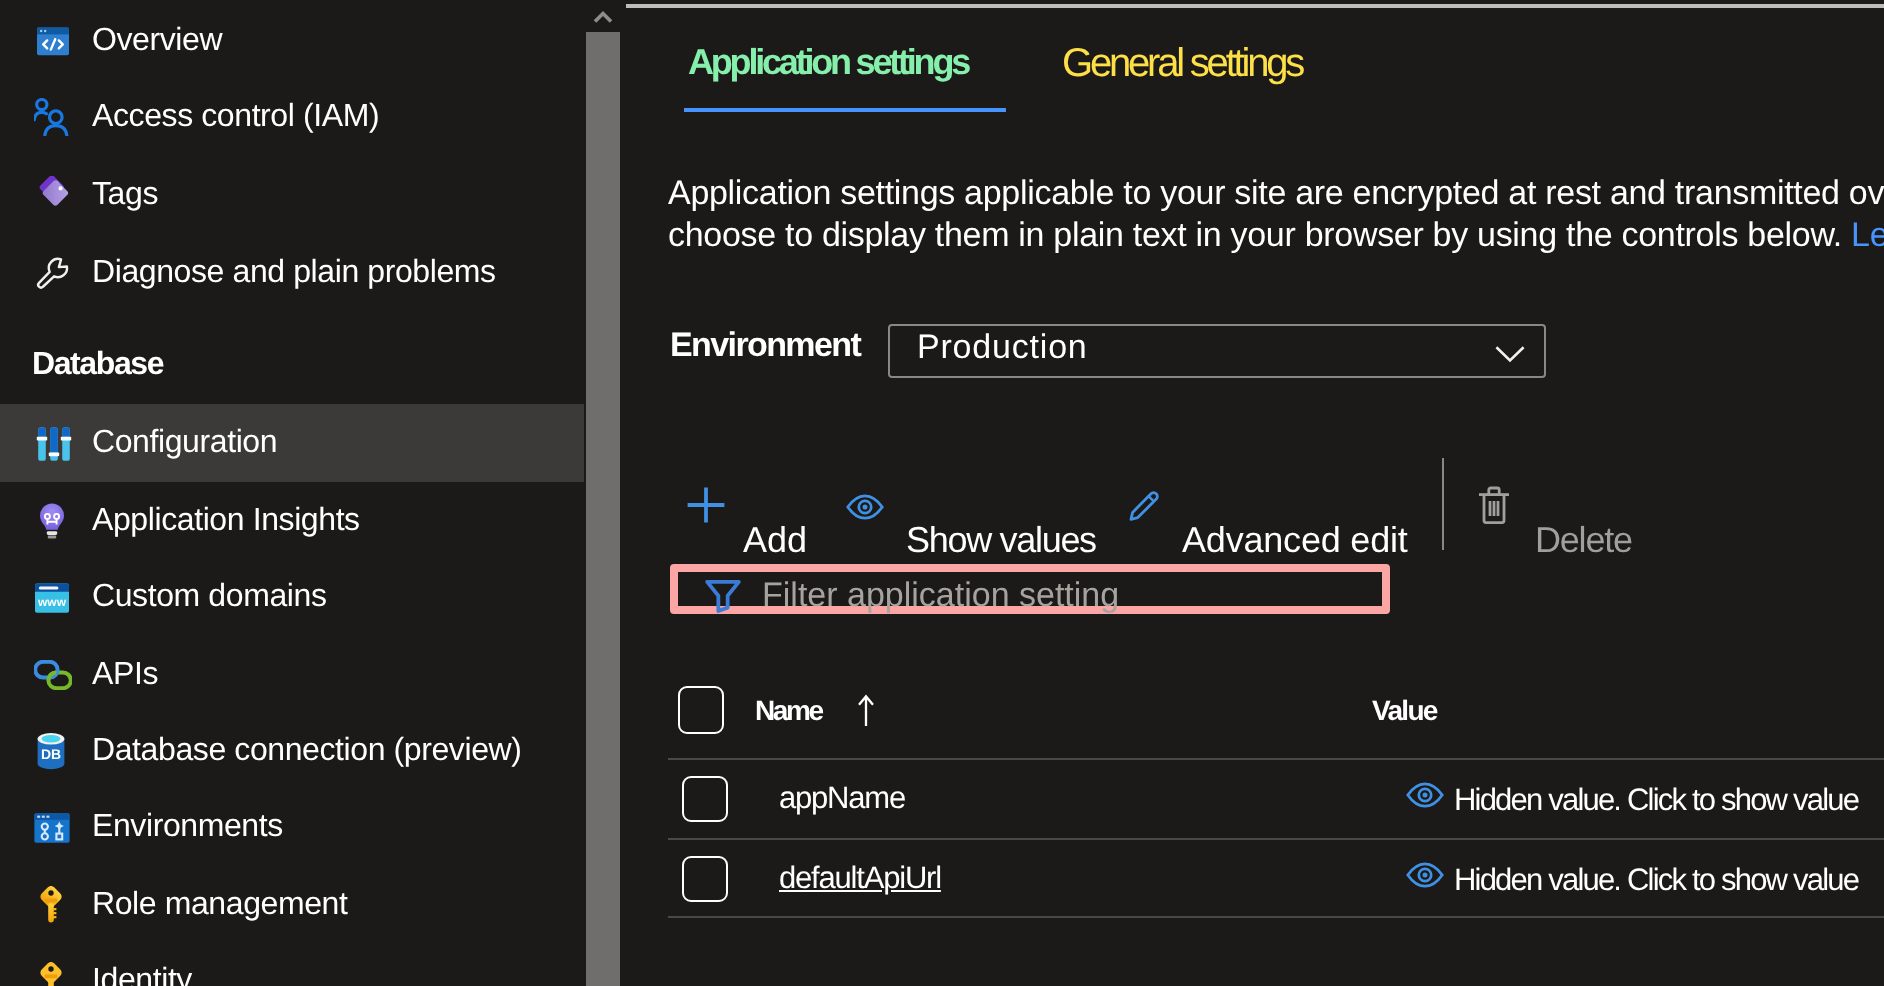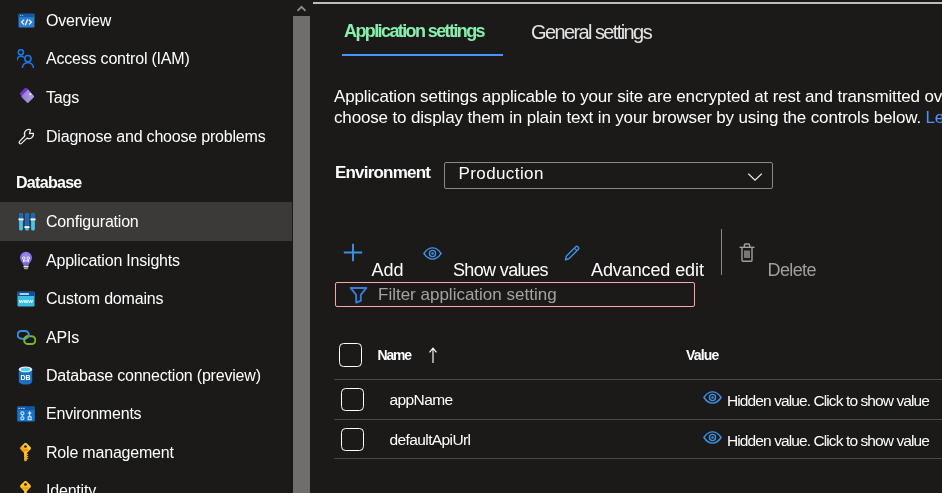--- a/index.html
+++ b/index.html
@@ -15,35 +15,35 @@
   #settingsHdr { position:absolute; left:16px; top:174px; font-size:16px; letter-spacing:-0.7px; font-weight:bold; color:#ffffff; }
   
   #sbar { position:absolute; left:292px; top:0; width:18px; height:493px; background:#1b1a19; }
   #sbar .thumb { position:absolute; left:0.5px; top:16px; width:17px; height:477px; background:#6f6e6d; }
   #sbar .up { position:absolute; }
   #divider { position:absolute; left:310px; top:0; width:3px; height:493px; background:#1b1a19; }
   
   #content { position:absolute; left:313px; top:0; width:629px; height:493px; background:#1b1a19; overflow:hidden; }
   #topline { position:absolute; left:0; top:1.5px; width:629px; height:2px; background:#bdbdbd; }
   .tab1 { position:absolute; left:31px; top:21px; font-size:18px; letter-spacing:-1.6px; font-weight:bold; color:#86efac; white-space:nowrap; }
-  .tab2 { position:absolute; left:218px; top:21px; font-size:20px; letter-spacing:-1.6px; color:#e5e5e5; white-space:nowrap; }
+  .tab2 { position:absolute; left:218px; top:21px; font-size:20px; letter-spacing:-1.6px; color:#fde047; white-space:nowrap; }
   #tabline { position:absolute; left:29px; top:53.5px; width:161px; height:2.5px; background:#4894fe; }
   #desc { position:absolute; left:21px; top:86px; width:700px; font-size:17px; letter-spacing:-0.15px; line-height:21.3px; color:#ffffff; white-space:nowrap; }
   #desc .lnk { color:#4894fe; }
   #envlbl { position:absolute; left:22px; top:163px; font-size:17px; letter-spacing:-0.8px; font-weight:bold; color:#ffffff; }
   #dd { position:absolute; left:131px; top:161.5px; width:329px; height:27px; border:1px solid #8a8886; border-radius:2px; }
   #dd .t { position:absolute; left:13.5px; top:-1.5px; line-height:25px; font-size:17px; letter-spacing:0.4px; color:#ffffff; }
   #dd svg { position:absolute; right:9px; top:9.5px; }
   
   .tbtx { position:absolute; top:260px; font-size:18px; color:#ffffff; white-space:nowrap; }
   .tbico { position:absolute; }
   #tsep { position:absolute; left:407.5px; top:229px; width:1.2px; height:46px; background:#8a8886; }
   .gray { color:#a19f9d; }
   
-  #filter { position:absolute; left:21.5px; top:281.5px; width:360px; height:25.5px; border:1px solid #fca5a5; border-radius:2px; }
+  #filter { position:absolute; left:21.5px; top:281.5px; width:360px; height:25.5px; border:4px solid #fca5a5; border-radius:2px; }
   #filter svg { position:absolute; left:13px; top:3px; }
   #filter .ph { position:absolute; left:42.5px; top:0.5px; line-height:24px; font-size:17px; color:#a6a39f; }
   
   .cb { position:absolute; width:23px; height:24px; border:1.8px solid #ffffff; border-radius:4.5px; background:transparent; }
   .hline { position:absolute; left:21px; width:608px; height:1.2px; background:#4a4846; }
   .btx { font-weight:bold; font-size:14px; color:#ffffff; position:absolute; white-space:nowrap; }
   .ctx { font-size:15.5px; letter-spacing:-0.6px; color:#ffffff; position:absolute; white-space:nowrap; }
   .htx { font-size:15.5px; letter-spacing:-0.9px; color:#ffffff; position:absolute; white-space:nowrap; }
 </style>
 </head>
@@ -88,21 +88,21 @@
           <circle cx="10.2" cy="3.3" r="0.95" fill="#f2eefa"></circle>
           <rect x="4.8" y="3.6" width="9.8" height="9.8" rx="1.5" transform="rotate(45 9.7 8.5)" fill="url(#tg)"></rect>
           <circle cx="12.3" cy="6.2" r="1.05" fill="#f8f6fd"></circle>
         </svg>
       <div class="tx">Tags</div>
     </div>
     <div class="mi" style="top:117px;">
       <svg class="ic" style="width:18px;height:18px;left:16.5px;margin-top:-9px;" viewBox="0 0 17 17">
           <path d="M12.77 1.66 A4.3 4.3 0 0 0 7.40 7.52 L2.38 12.68 A1.3 1.3 0 0 0 4.22 14.52 L9.48 9.60 A4.3 4.3 0 0 0 15.53 4.95 L11.75 5.25 Z" fill="none" stroke="#f2f0ee" stroke-width="1.15" stroke-linejoin="round"></path>
         </svg>
-      <div class="tx">Diagnose and choose problems</div>
+      <div class="tx">Diagnose and plain problems</div>
     </div>
 
     <div id="settingsHdr">Database</div>
 
     <div class="mi sel" style="top:202px;">
       <svg class="ic" style="width:18px;height:18px;margin-top:-9px;" viewBox="0 0 18 18">
           <rect x="1.1" y="0.6" width="3.8" height="16.8" rx="1.3" fill="#49c3ea"></rect>
           <rect x="7.1" y="0.6" width="3.8" height="16.8" rx="1.3" fill="#45bfe8"></rect>
           <rect x="13.1" y="0.6" width="3.8" height="16.8" rx="1.3" fill="#49c3ea"></rect>
           <path d="M1.1 1.9 a1.3 1.3 0 0 1 1.3-1.3 h1.2 a1.3 1.3 0 0 1 1.3 1.3 V5.4 H1.1 Z" fill="#1268c4"></path>
@@ -281,21 +281,21 @@
     <div class="ctx" style="left:76.5px; top:391px;">appName</div>
     <svg class="abs" style="left:390px; top:391px;" width="19" height="13" viewBox="0 0 19 13">
         <path d="M0.9 6.5 C4.2 1.7 6.9 0.9 9.5 0.9 C12.1 0.9 14.8 1.7 18.1 6.5 C14.8 11.3 12.1 12.1 9.5 12.1 C6.9 12.1 4.2 11.3 0.9 6.5 Z" fill="none" stroke="#4090e4" stroke-width="1.4"></path>
         <circle cx="9.5" cy="6.5" r="3.1" fill="none" stroke="#4090e4" stroke-width="1.35"></circle>
         <circle cx="9.5" cy="6.5" r="1.25" fill="#4090e4"></circle>
       </svg>
     <div class="htx" style="left:414px; top:391.5px;">Hidden value. Click to show value</div>
     <div class="hline" style="top:419px;"></div>
 
     <div class="cb" style="left:28px; top:428px; width:23px; height:22.5px;"></div>
-    <div class="ctx" style="left:76.5px; top:431px;">defaultApiUrl</div>
+    <div class="ctx" style="left:76.5px; top:431px;text-decoration:underline;">defaultApiUrl</div>
     <svg class="abs" style="left:390px; top:431px;" width="19" height="13" viewBox="0 0 19 13">
         <path d="M0.9 6.5 C4.2 1.7 6.9 0.9 9.5 0.9 C12.1 0.9 14.8 1.7 18.1 6.5 C14.8 11.3 12.1 12.1 9.5 12.1 C6.9 12.1 4.2 11.3 0.9 6.5 Z" fill="none" stroke="#4090e4" stroke-width="1.4"></path>
         <circle cx="9.5" cy="6.5" r="3.1" fill="none" stroke="#4090e4" stroke-width="1.35"></circle>
         <circle cx="9.5" cy="6.5" r="1.25" fill="#4090e4"></circle>
       </svg>
     <div class="htx" style="left:414px; top:431.5px;">Hidden value. Click to show value</div>
     <div class="hline" style="top:458.3px;"></div>
   </div>
 
 </div>

